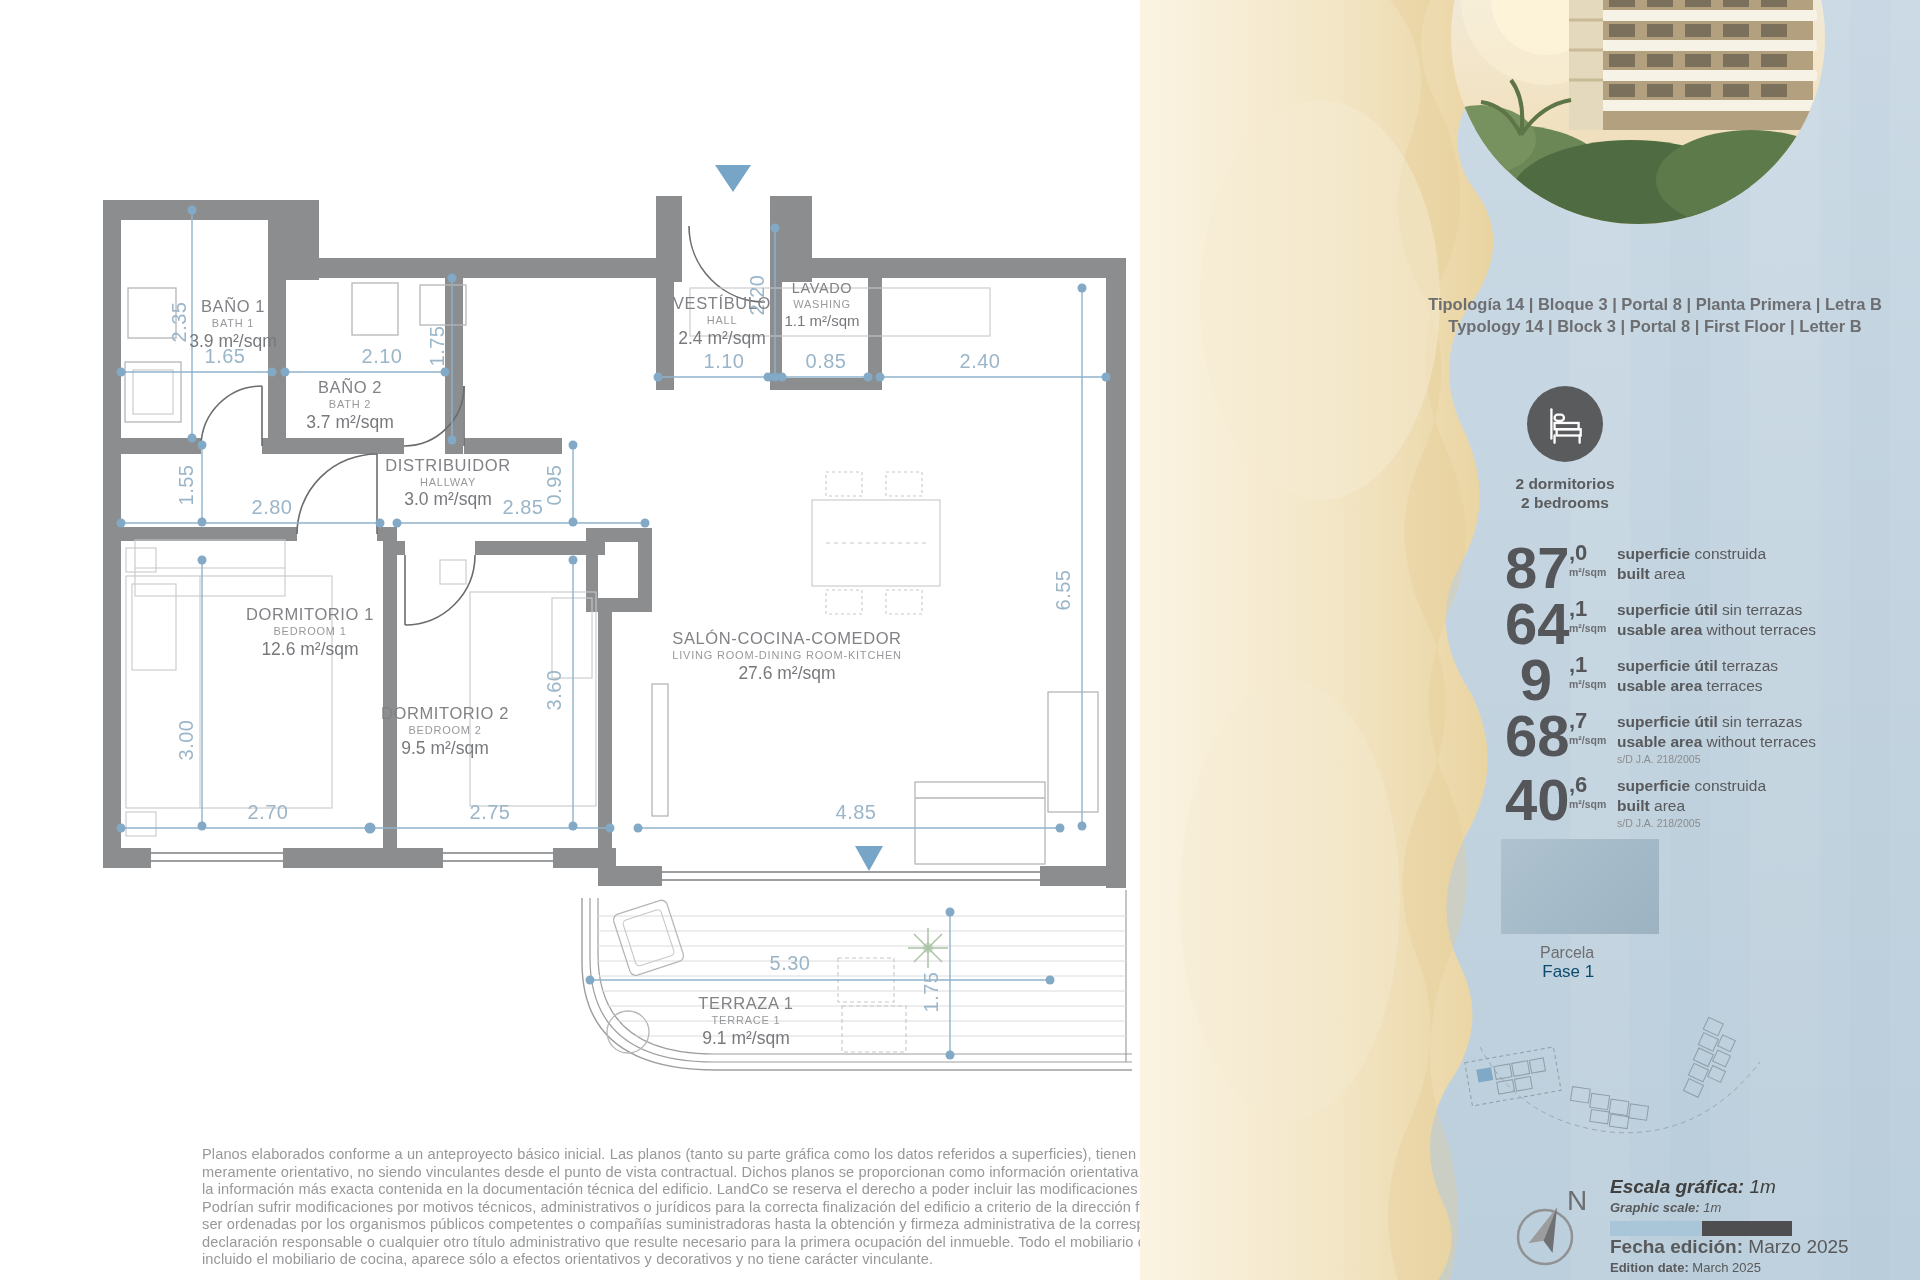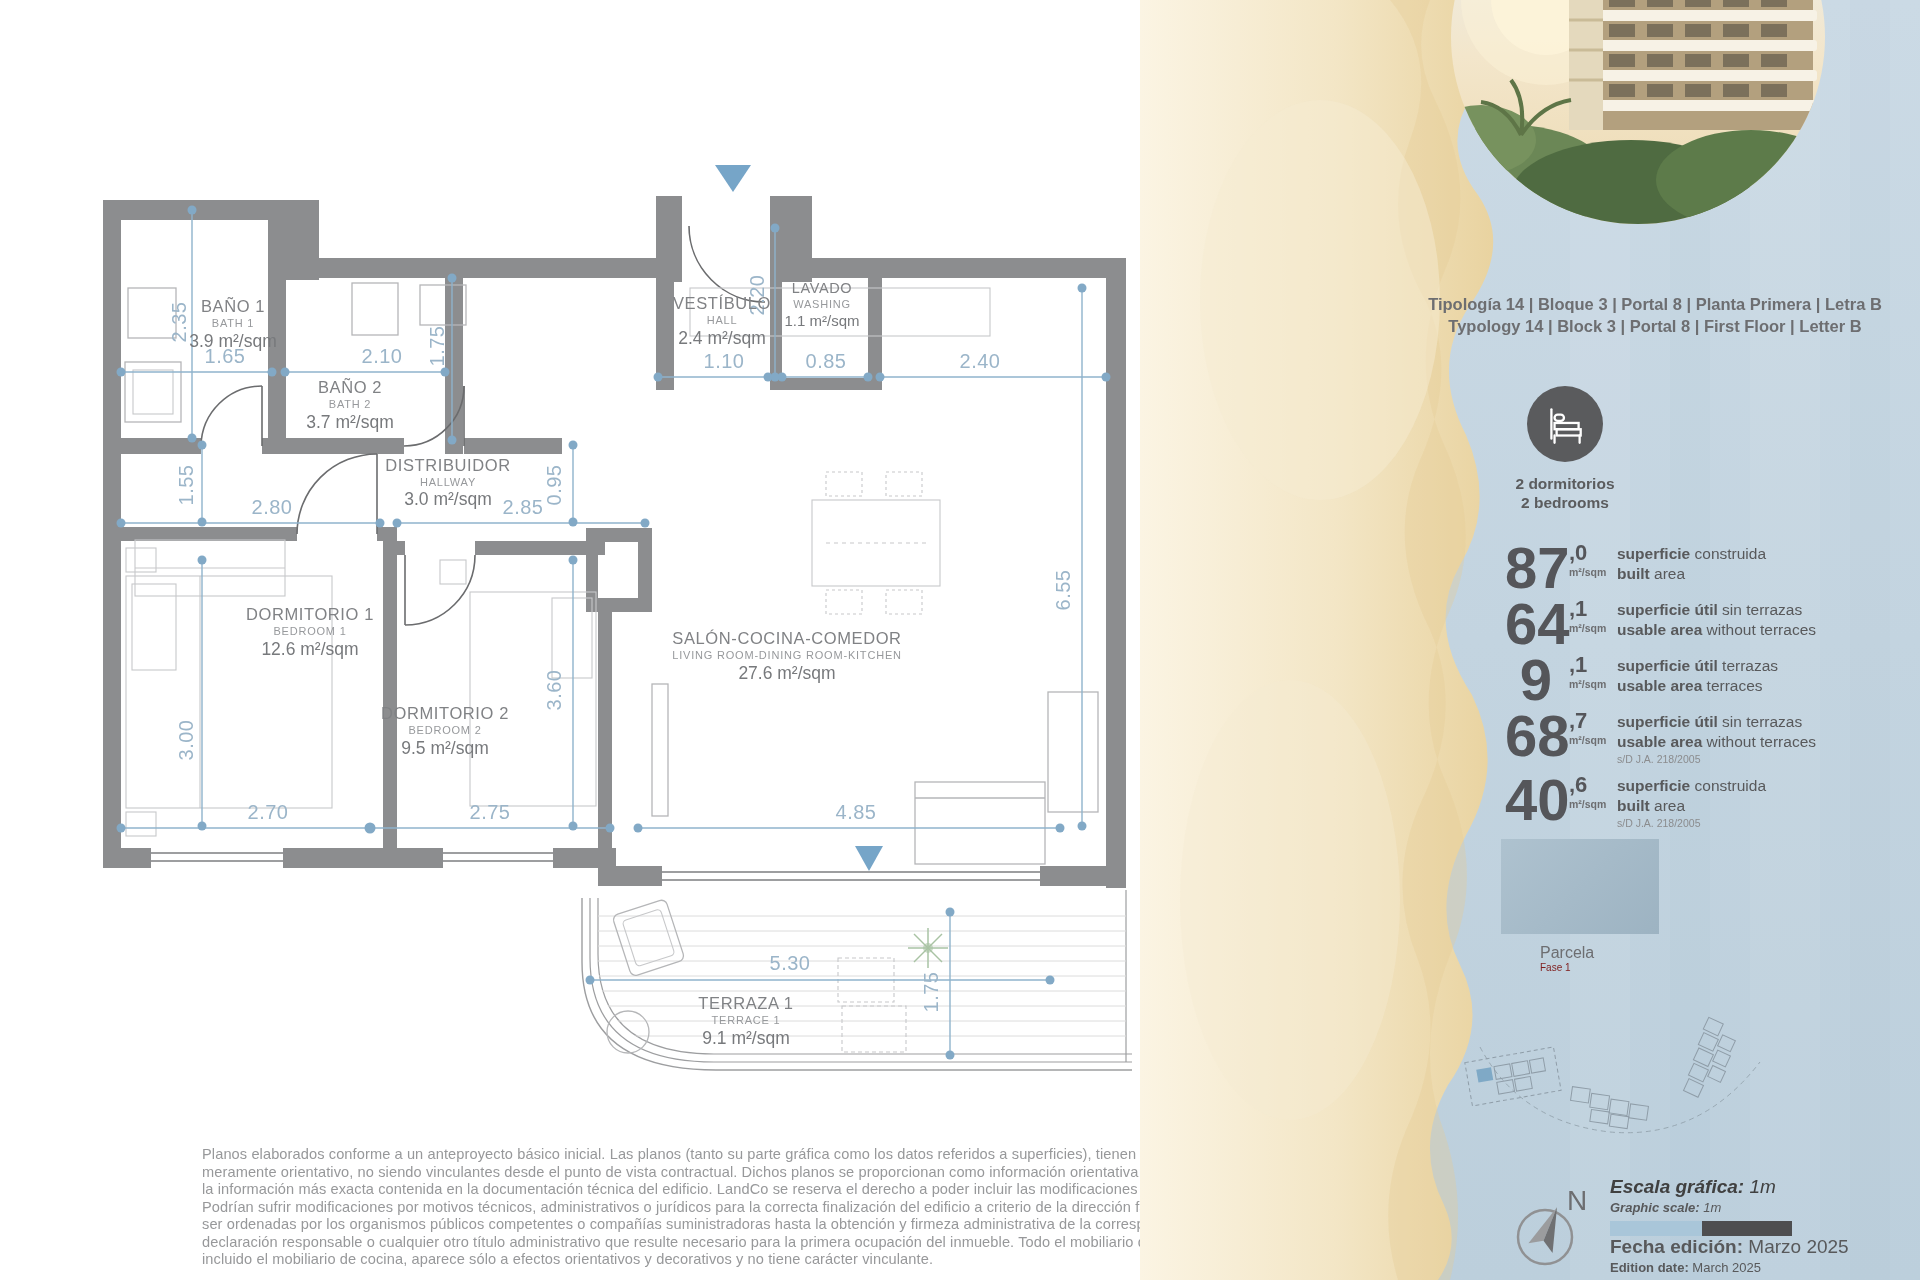--- a/index.html
+++ b/index.html
@@ -44,21 +44,21 @@
   .stat-int{display:inline-block;width:62px;text-align:center;font-size:58px;font-weight:bold;
       color:#55565a;line-height:.9;}
   .stat-frac{display:inline-block;margin-left:2px;}
   .stat-dec{display:block;font-size:22px;font-weight:bold;color:#55565a;line-height:1;}
   .stat-unit{display:block;font-size:10.5px;color:#6d6e71;margin-top:2px;font-weight:bold;}
   .stat-lbl{font-size:15.5px;color:#58595b;line-height:1.3;padding-top:2px;}
   .stat-note{font-size:10.5px;color:#8b8c8e;margin-top:1px;}
   .parcela-rect{position:absolute;left:361px;top:839px;width:158px;height:95px;
       background:linear-gradient(135deg,#aec2cf,#9db3c2);}
   .parcela-label{position:absolute;left:400px;top:944px;font-size:16px;color:#6d6e71;}
-  .parcela-sub{font-size:10px;color:#7f1d1d;}
+  .parcela-sub{font-size:17px;color:#0c4a6e;text-align:right;}
   .compass-n{position:absolute;left:427px;top:1185px;font-size:28px;color:#6d6e71;}
   .scale-block{position:absolute;left:470px;top:1176px;width:260px;}
   .scale-l1{font-size:19px;color:#404040;font-style:italic;}
   .scale-l2{font-size:13px;color:#58595b;margin-top:2px;font-style:italic;}
   .scale-bar{margin-top:6px;width:182px;height:15px;display:flex;}
   .scale-bar .half1{width:92px;background:#a9c6d9;}
   .scale-bar .half2{width:90px;background:#4e4e50;}
   .date-l1{font-size:19px;color:#58595b;margin-top:0;}
   .date-l2{font-size:13px;color:#58595b;margin-top:2px;}
   b{font-weight:bold;}

